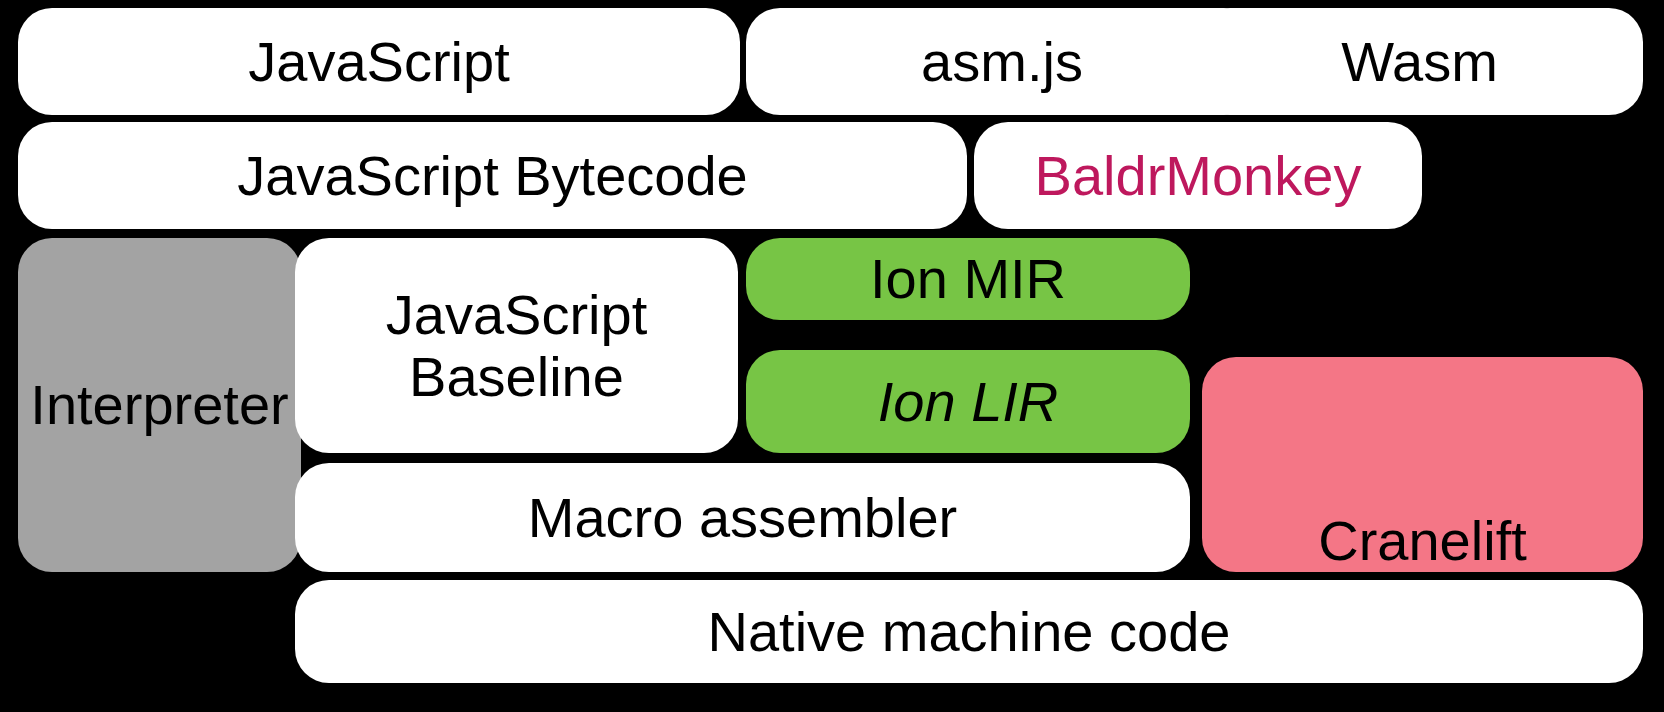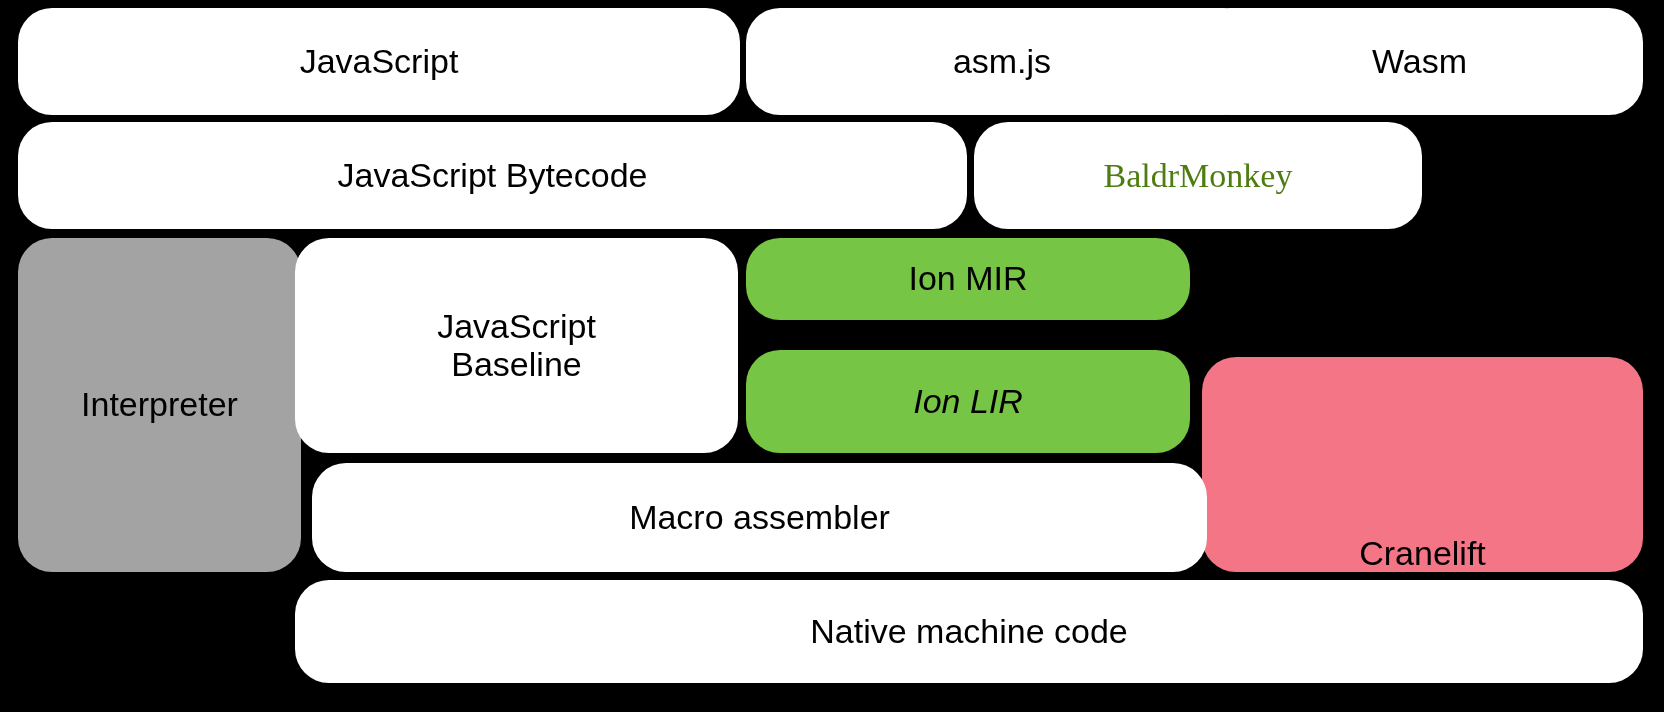--- a/index.html
+++ b/index.html
@@ -14,21 +14,21 @@
   }
   .box {
     position: absolute;
     border-radius: 34px;
     display: flex;
     align-items: center;
     justify-content: center;
     box-sizing: border-box;
   }
   .box .label {
-    font-size: 34px;
+    font-size: 56px;
     line-height: 1.1;
     text-align: center;
     white-space: pre-line;
     letter-spacing: 0px;
   }
 </style>
 </head>
 <body>
 
 <div id="stage" style="width: 1664px; height: 712px; background: rgb(0, 0, 0);">
@@ -38,37 +38,37 @@
     <div class="box" style="left: 746px; top: 8px; width: 512px; height: 107px; background: rgb(255, 255, 255);">
       <span class="label" style="color: rgb(0, 0, 0);">asm.js</span>
     </div>
     <div class="box" style="left: 1196px; top: 8px; width: 447px; height: 107px; background: rgb(255, 255, 255);">
       <span class="label" style="color: rgb(0, 0, 0);">Wasm</span>
     </div>
     <div class="box" style="left: 18px; top: 122px; width: 949px; height: 107px; background: rgb(255, 255, 255);">
       <span class="label" style="color: rgb(0, 0, 0);">JavaScript Bytecode</span>
     </div>
     <div class="box" style="left: 974px; top: 122px; width: 448px; height: 107px; background: rgb(255, 255, 255);">
-      <span class="label" style="color: #4d7c0f; font-family: Liberation Serif, serif;">BaldrMonkey</span>
+      <span class="label" style="color: #be185d;">BaldrMonkey</span>
     </div>
     <div class="box" style="left: 18px; top: 238px; width: 283px; height: 334px; background: #a3a3a3;">
       <span class="label" style="color: rgb(0, 0, 0);">Interpreter</span>
     </div>
     <div class="box" style="left: 295px; top: 238px; width: 443px; height: 215px; background: rgb(255, 255, 255);">
       <span class="label" style="color: rgb(0, 0, 0);">JavaScript
 Baseline</span>
     </div>
     <div class="box" style="left: 746px; top: 238px; width: 444px; height: 82px; background: rgb(119, 197, 69);">
       <span class="label" style="color: rgb(0, 0, 0);">Ion MIR</span>
     </div>
     <div class="box" style="left: 746px; top: 350px; width: 444px; height: 103px; background: rgb(119, 197, 69); font-style: italic;">
       <span class="label" style="color: rgb(0, 0, 0);">Ion LIR</span>
     </div>
     <div class="box" style="left: 1202px; top: 357px; width: 441px; height: 215px; background: rgb(244, 118, 134); align-items: flex-end;">
       <span class="label" style="color: rgb(0, 0, 0);">Cranelift</span>
     </div>
-    <div class="box" style="left: 295px; top: 463px; width: 895px; height: 109px; background: rgb(255, 255, 255); margin-left: 17px;">
+    <div class="box" style="left: 295px; top: 463px; width: 895px; height: 109px; background: rgb(255, 255, 255);">
       <span class="label" style="color: rgb(0, 0, 0);">Macro assembler</span>
     </div>
     <div class="box" style="left: 295px; top: 580px; width: 1348px; height: 103px; background: rgb(255, 255, 255);">
       <span class="label" style="color: rgb(0, 0, 0);">Native machine code</span>
     </div>
   </div>
 
 </body></html>

